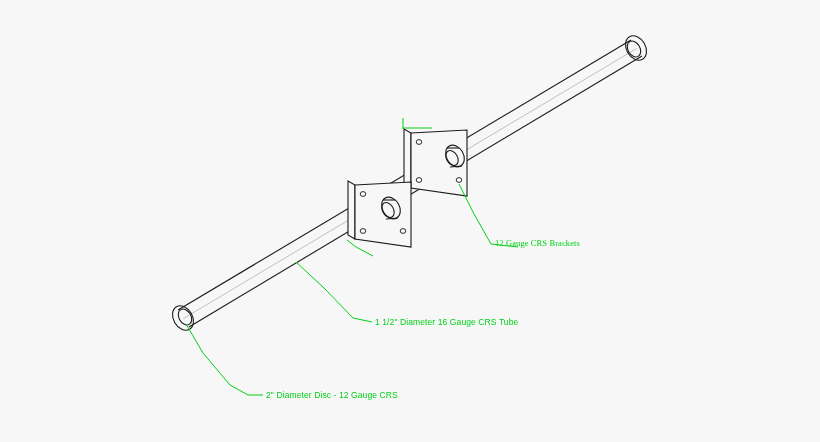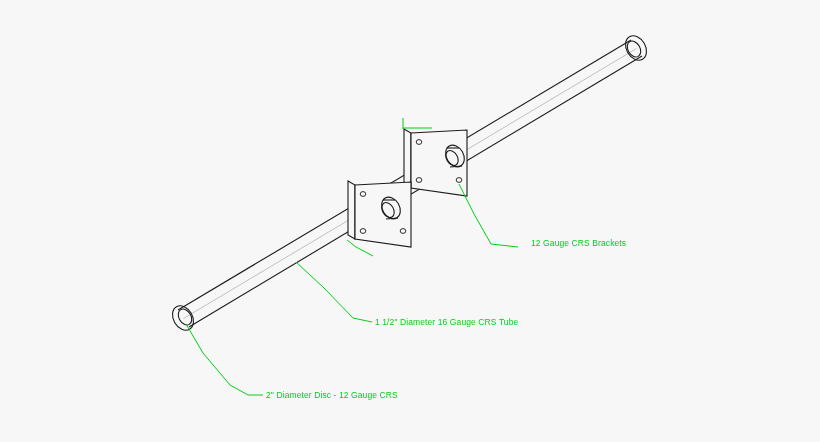--- a/index.html
+++ b/index.html
@@ -103,19 +103,19 @@
       <polyline points="356,247 373,256"></polyline>
     </g>
 
     <g fill="none" stroke="#00d015" stroke-width="1">
       <polyline points="459,184 474,214 491,244 518,247"></polyline>
       <polyline points="296,262 324,288 353,318 372,322"></polyline>
       <polyline points="186,324 203,353 230,385 248,395 263,395"></polyline>
     </g>
   </svg>
 
-  <div class="ann-label" style="left:531px; top:239px;">12 Gauge CRS Brackets</div>
+  <div class="ann-label" style="left:495px; top:239px;font-family:Liberation Serif, serif;">12 Gauge CRS Brackets</div>
 
   <div class="ann-label" style="left:375px; top:318px;">1 1/2" Diameter 16 Gauge CRS Tube</div>
 
   <div class="ann-label" style="left:266px; top:391px;">2" Diameter Disc - 12 Gauge CRS</div>
 
 </div>
 
 </body></html>

